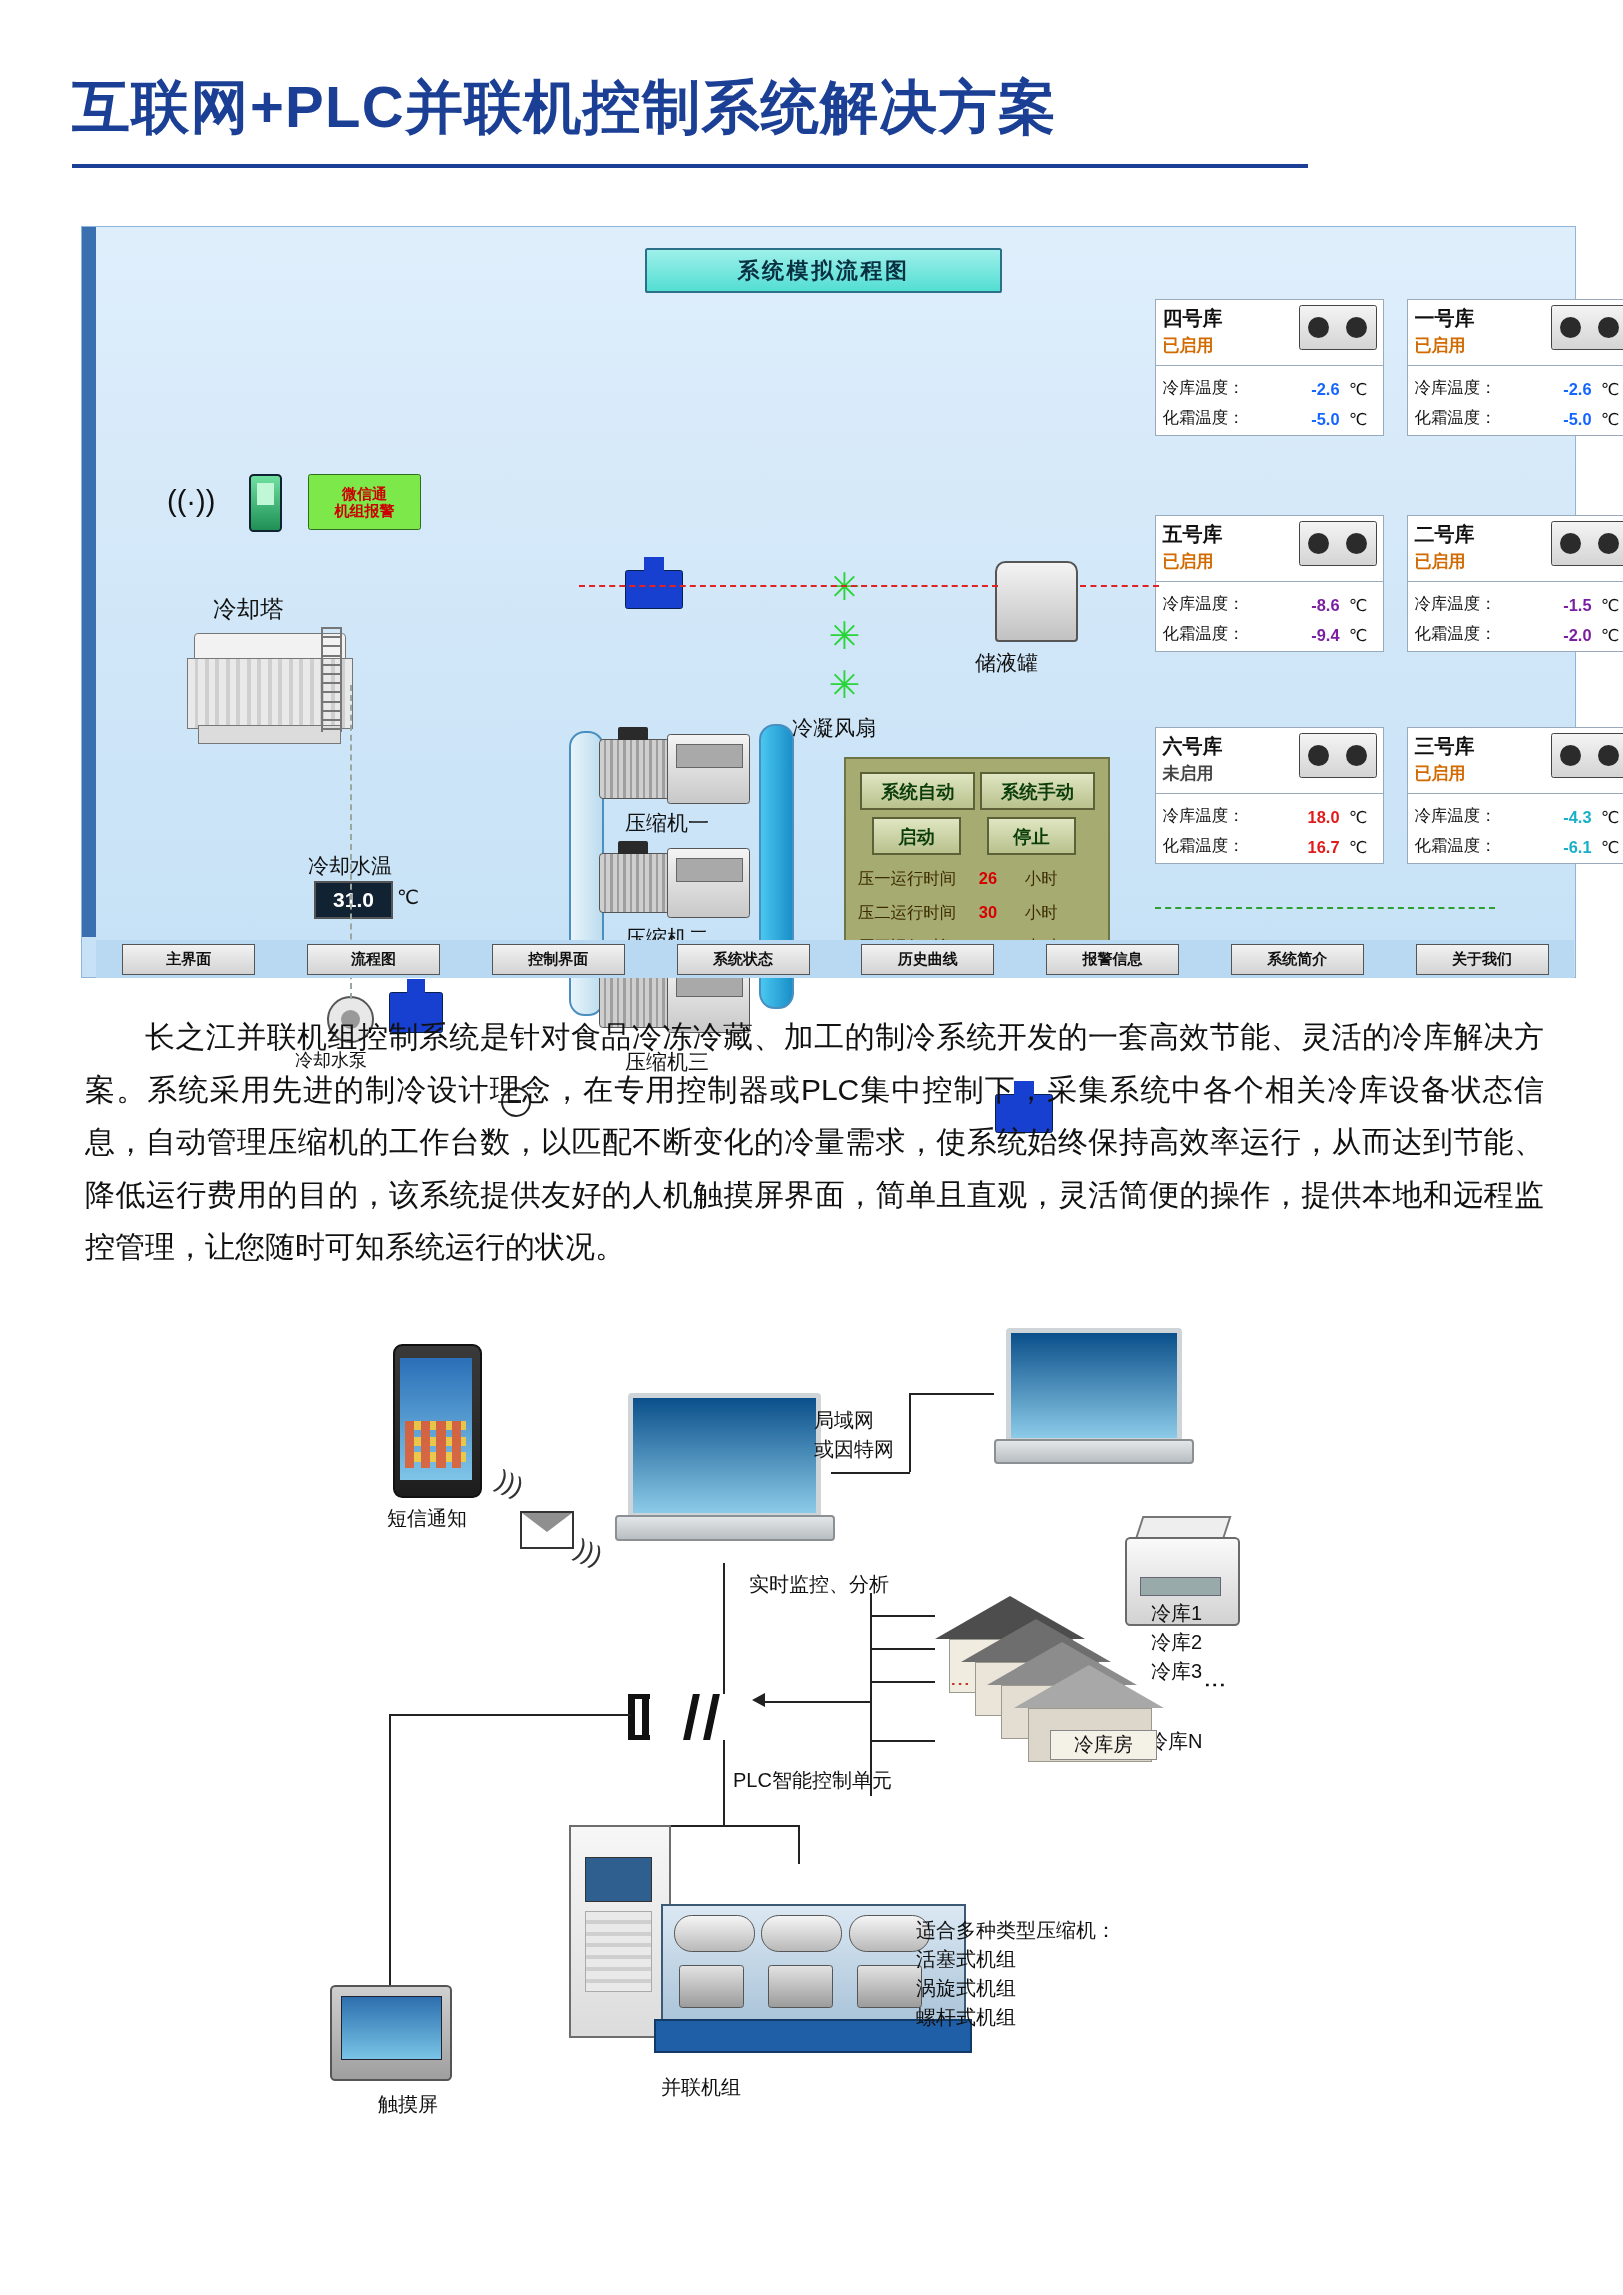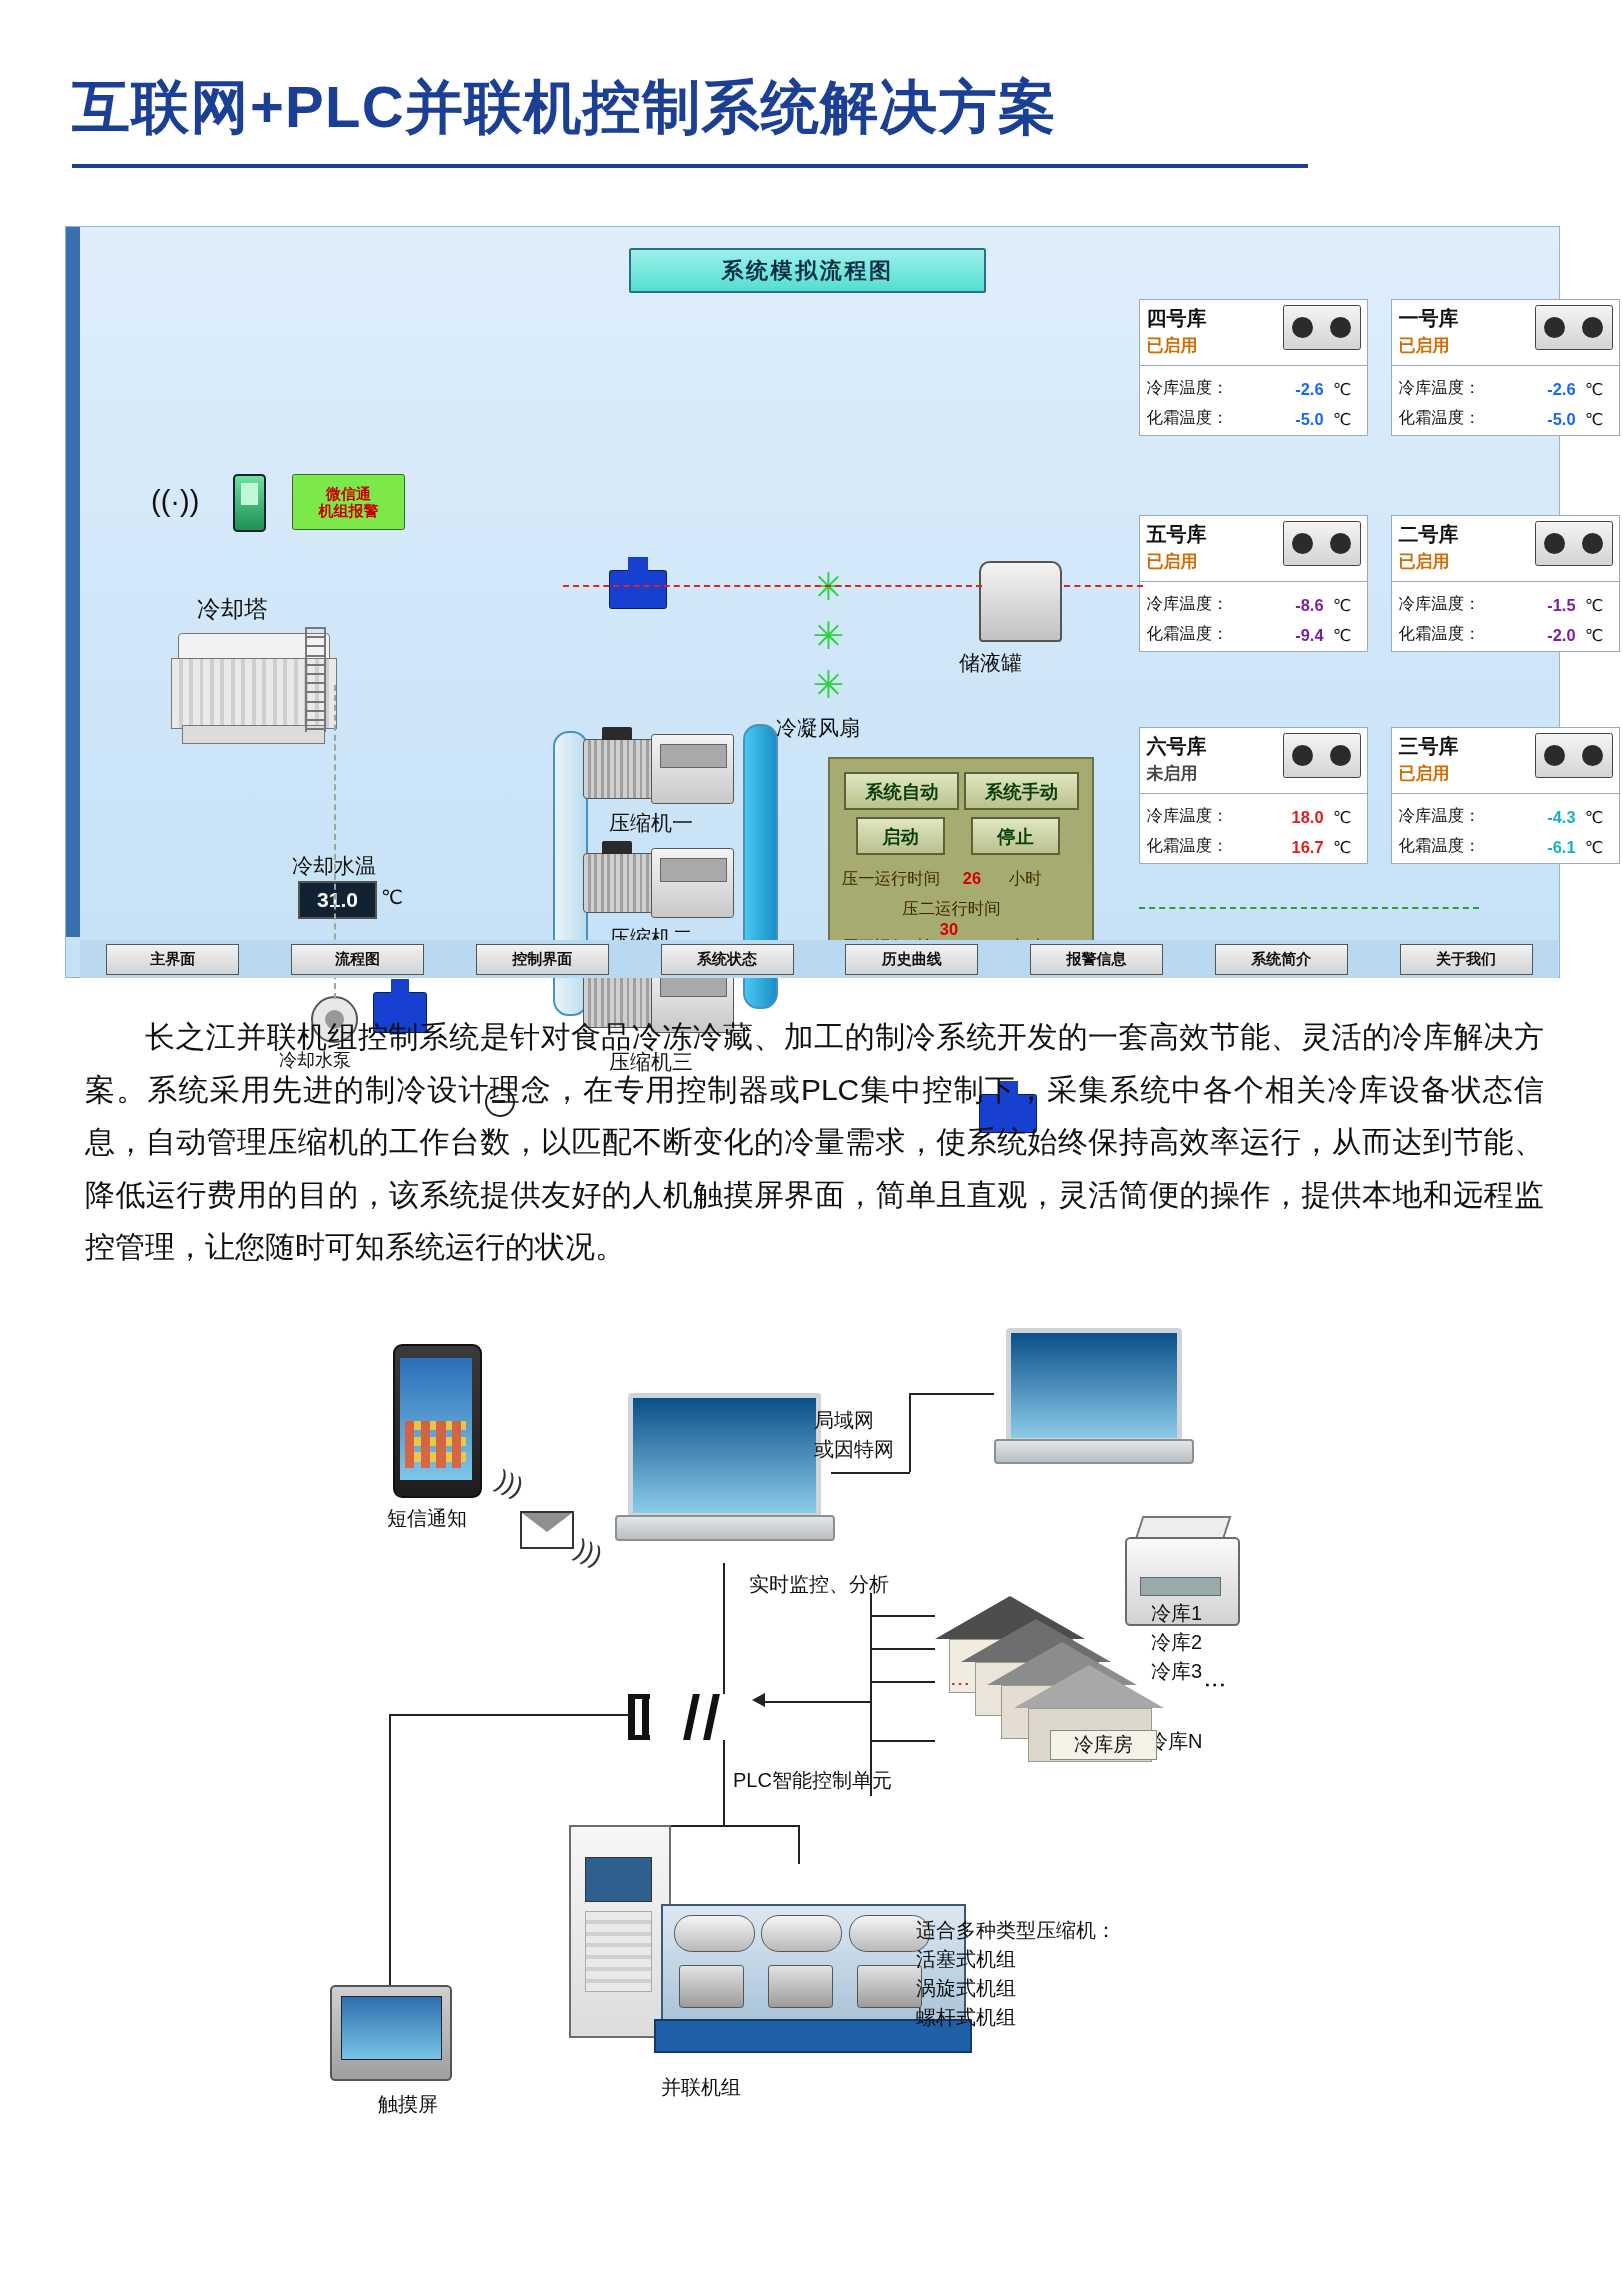--- a/index.html
+++ b/index.html
@@ -19,21 +19,21 @@
   #page-title{
     font-size:58px;font-weight:bold;color:#1b3f94;letter-spacing:1.3px;
     white-space:nowrap;text-align:left;
   }
   #title-rule{
     margin-top:17px;width:1236px;height:3.9px;background:#1b3f94;
   }
 
   
   #hmi{
-    position:absolute;left:65px;top:226px;width:1495px;height:752px;
+    position:absolute;left:81px;top:226px;width:1495px;height:752px;
     background:linear-gradient(#dfeefb,#cfe6f8 60%,#c6e1f6);
     border:1.3px solid #8fb6d8;
     box-sizing:border-box;
   }
   #hmi-left-bar{position:absolute;left:0;top:0;width:14.4px;height:710px;background:#3a6fb0;}
   #hmi-title{
     position:absolute;left:563px;top:21px;width:353px;height:41px;
     background:linear-gradient(#9ef0ea,#53ded2);
     border:2px solid #2b6f88;border-radius:2.6px;
     display:flex;align-items:center;justify-content:center;
@@ -128,21 +128,21 @@
   }
   #btn-auto{left:14.4px;top:13px;width:111px;}
   #btn-manual{left:134px;top:13px;width:111px;}
   #btn-start{left:26px;top:58px;width:85px;}
   #btn-stop{left:141px;top:58px;width:85px;}
   .runtime-row{position:absolute;left:11.8px;width:242px;height:29px;font-size:16.4px;color:#3c2b00;display:flex;align-items:center;}
   .runtime-row .rt-name{width:121px;}
   .runtime-row .rt-val{width:46px;color:#d60000;font-weight:bold;}
   .runtime-row .rt-unit{width:46px;}
   #rt1{top:105px;}
-  #rt2{top:139px;flex-direction:column;}
+  #rt2{top:139px;}
   #rt3{top:173px;}
 
   
   .room-card{
     position:absolute;width:229px;height:137px;background:#ffffff;border:1.3px solid #9ab;
     box-sizing:border-box;
   }
   .room-head{position:absolute;left:6.5px;top:5.2px;font-size:20px;font-weight:bold;color:#111;}
   .room-state{position:absolute;left:6.5px;top:34px;font-size:17px;font-weight:bold;}
   .room-state.on{color:#d26a00;}

